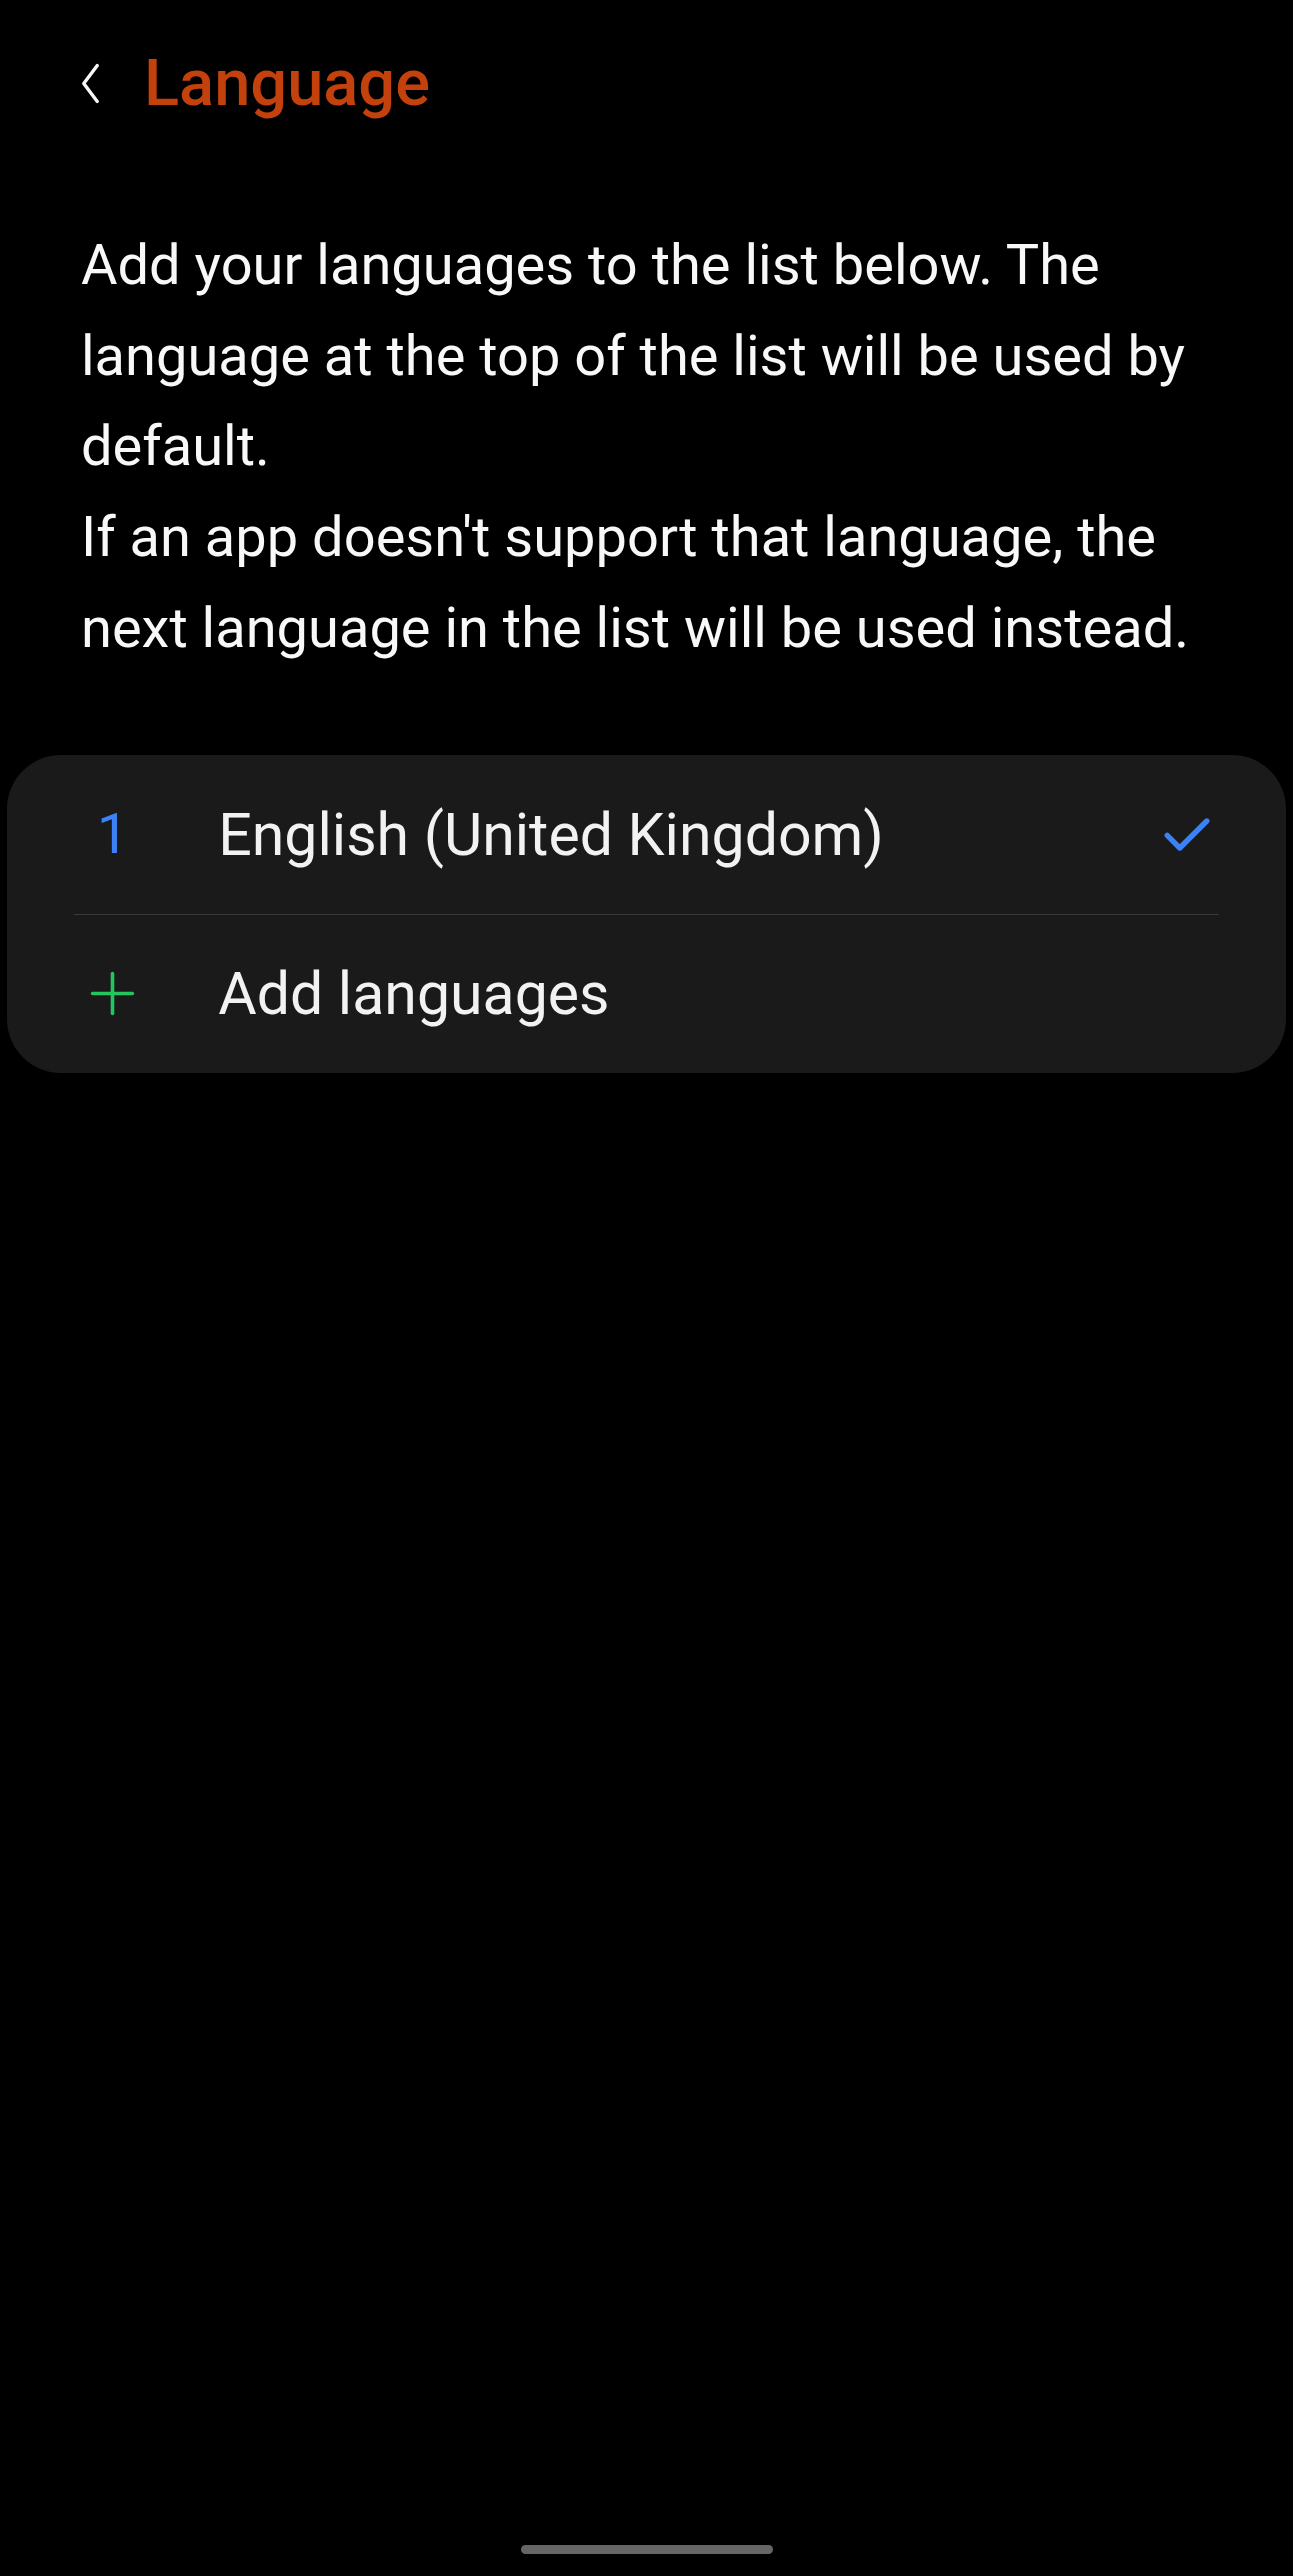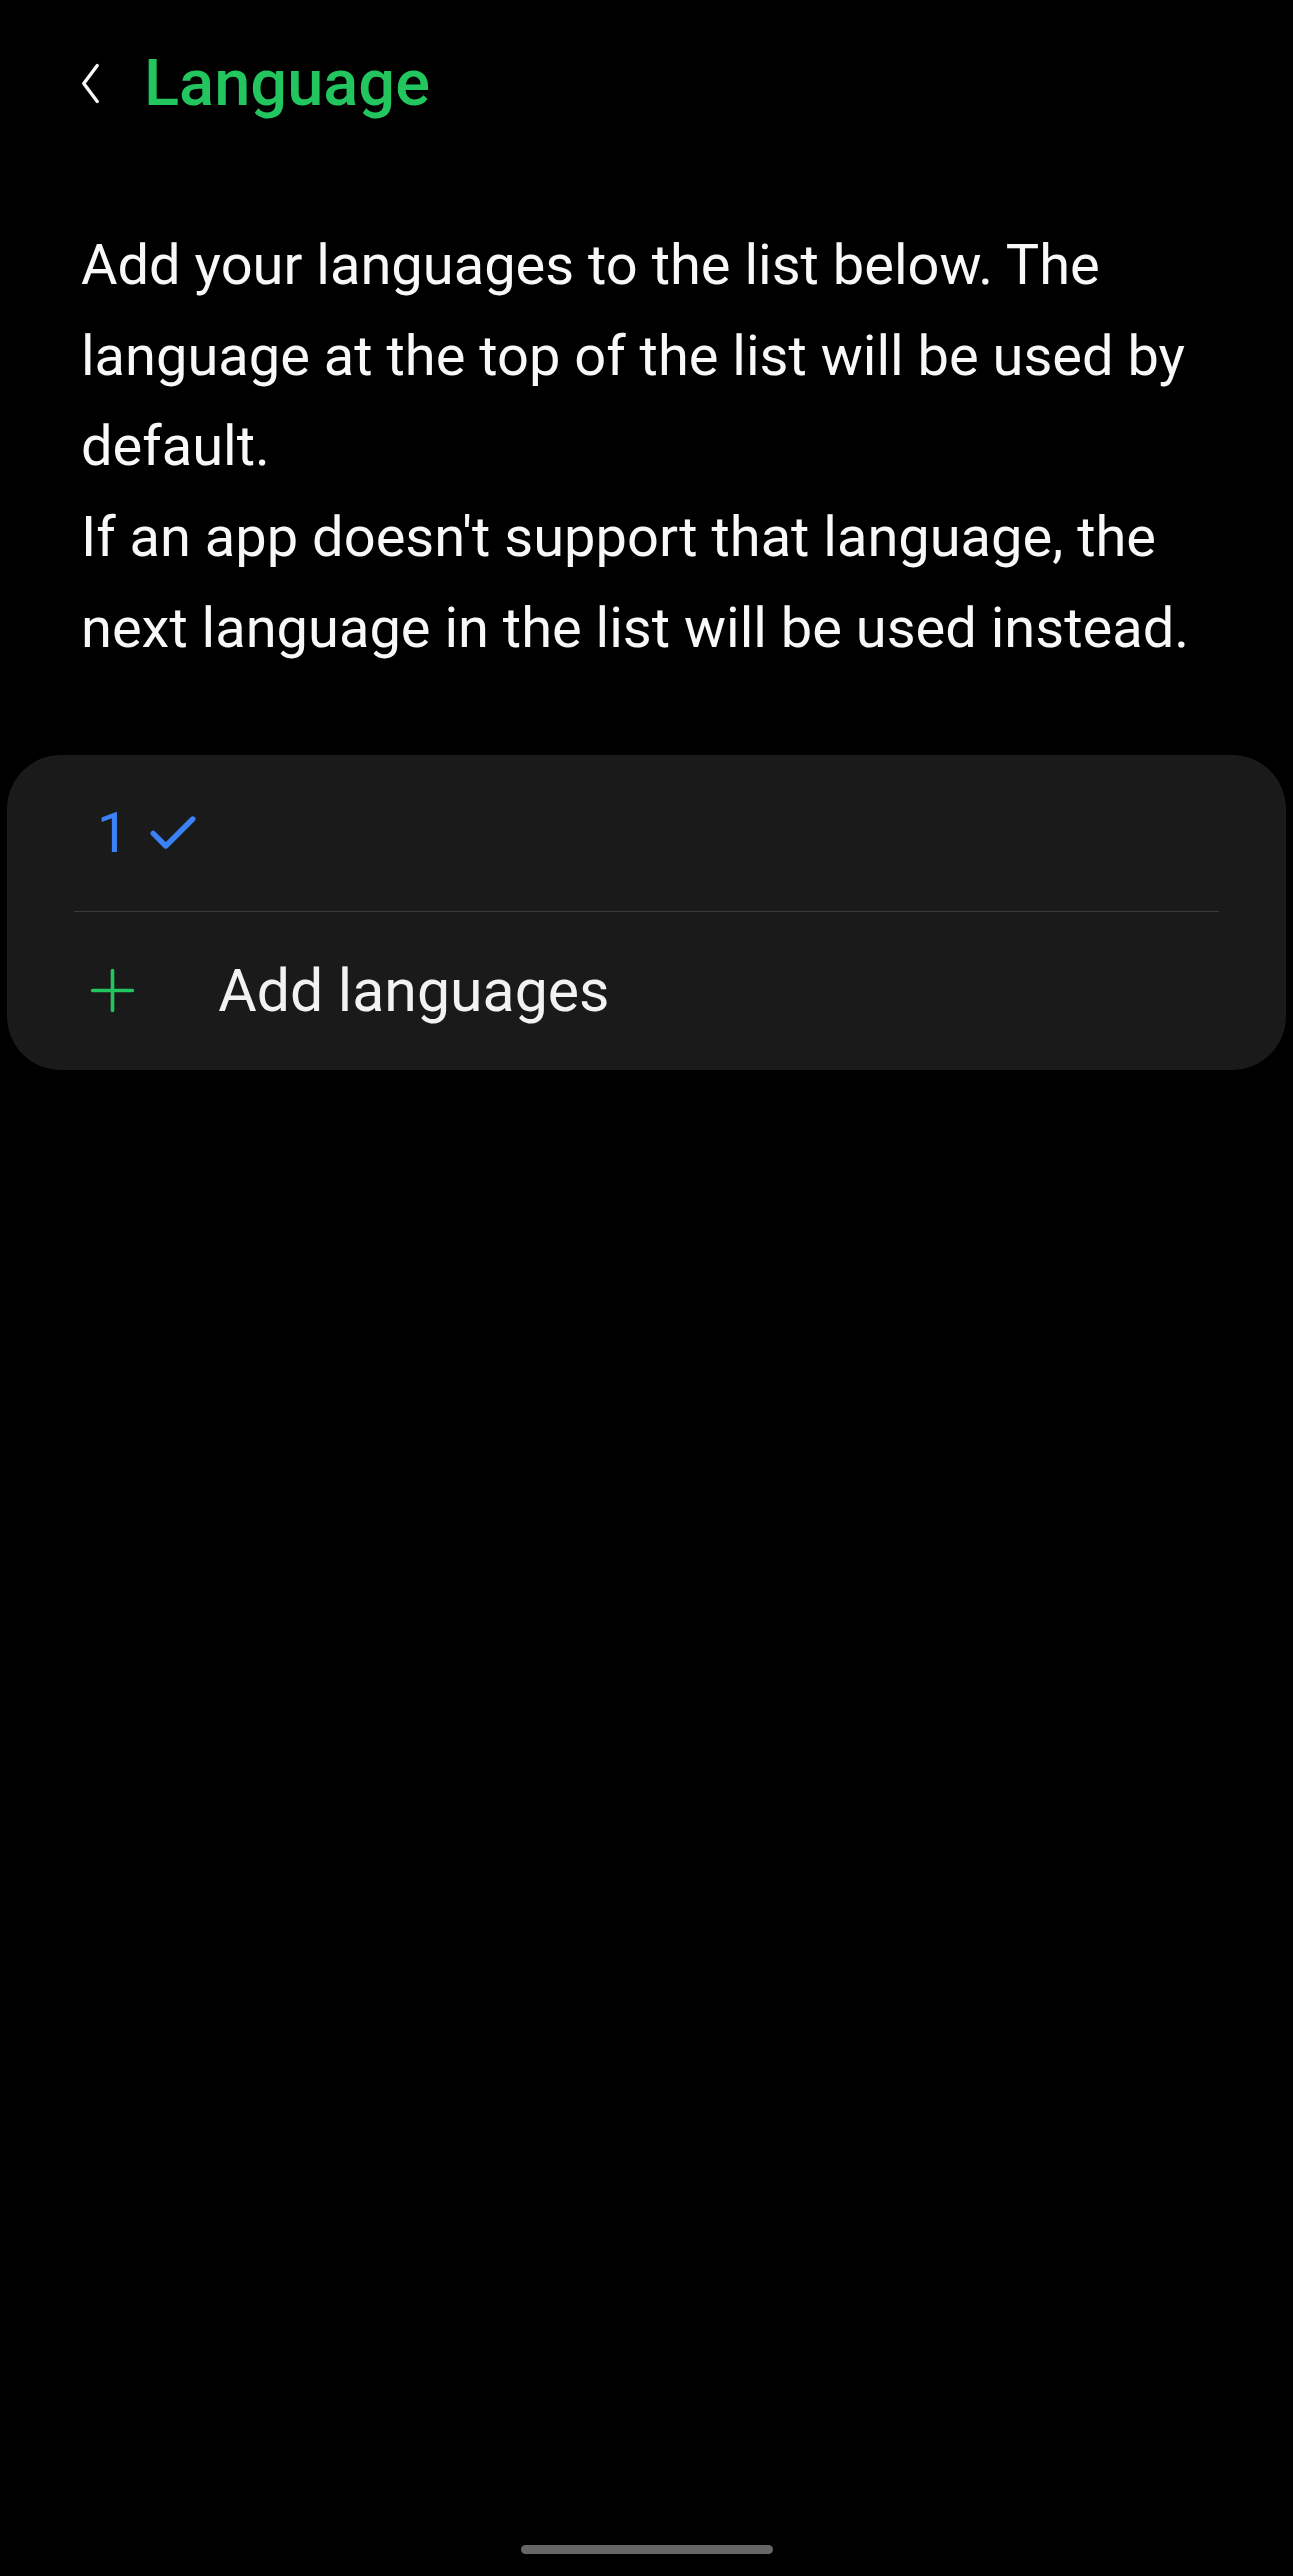--- a/index.html
+++ b/index.html
@@ -35,21 +35,21 @@
     }
     
     .back-icon svg {
       width: 27px;
       height: 45px;
     }
     
     .page-title {
       font-size: 65px;
       font-weight: 500;
-      color: #22c55e;
+      color: #c2410c;
     }
     
     .description {
       padding: 63px 55px 81px 81px;
       font-size: 56px;
       line-height: 1.62;
       color: #f8f8f8;
       font-weight: 400;
     }
     
@@ -153,20 +153,21 @@
   </div>
   <h1 class="page-title">Language</h1>
 </div>
 
 <div class="description" style="white-space: pre-line;">Add your languages to the list below. The language at the top of the list will be used by default.
 If an app doesn't support that language, the next language in the list will be used instead.</div>
 
 <div class="language-card">
   <div class="language-row">
     <span class="language-number">1</span>
+    <span class="language-name">English (United Kingdom)</span>
     <div class="check-icon">
       <svg viewBox="0 0 60 50" fill="none" stroke="#3b82f6" stroke-width="6" stroke-linecap="round" stroke-linejoin="round">
         <polyline points="8,26 22,40 52,10"></polyline>
       </svg>
     </div>
   </div>
 
   <div class="divider"></div>
 
   <div class="add-row">

